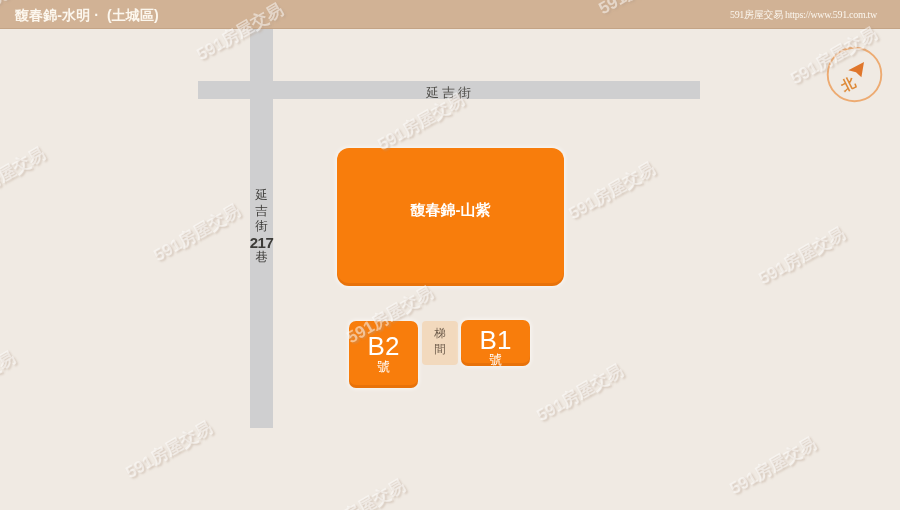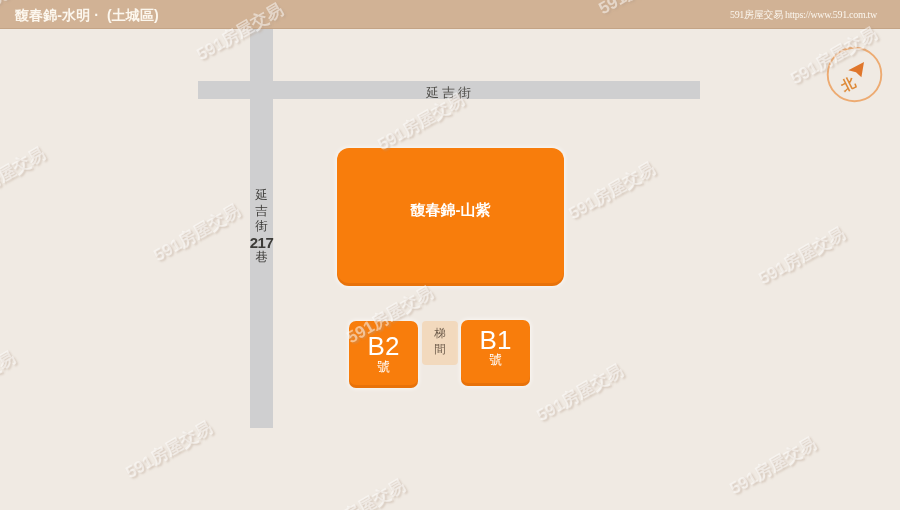--- a/index.html
+++ b/index.html
@@ -10,21 +10,21 @@
 .title{position:absolute;left:15px;top:0;height:29px;line-height:30px;font-size:14px;font-weight:bold;color:#fcf7ee;letter-spacing:.1px}
 .attrib{position:absolute;right:23px;top:0;height:29px;line-height:30px;font-family:"Liberation Serif",serif;font-size:10px;font-weight:normal;color:#fbf6ee;letter-spacing:-.3px}
 .hroad{position:absolute;left:198px;top:81px;width:502px;height:18px;background:#cfcfd0}
 .vroad{position:absolute;left:250px;top:29px;width:23px;height:399px;background:#cfcfd0}
 .hlabel{position:absolute;left:400px;top:84px;width:100px;text-align:center;font-size:13px;color:#4c4b47;letter-spacing:3px}
 .vlabel{position:absolute;left:250px;top:188px;width:23px;display:flex;flex-direction:column;align-items:center;font-size:12.5px;line-height:15.5px;color:#3c3b38}
 .vlabel b{font-size:15px;letter-spacing:-.5px}
 .bldg{position:absolute;background:#f87d0c;color:#fff;box-shadow:inset 0 -3px 0 rgba(150,60,0,.16),0 0 4px 1px rgba(255,255,255,.65)}
 .main{left:337px;top:148px;width:227px;height:138px;border-radius:12px;display:flex;align-items:center;justify-content:center;padding-bottom:13px;font-size:15px;font-weight:bold;letter-spacing:0}
 .b2{left:349px;top:321px;width:69px;height:67px;border-radius:7px;text-align:center}
-.b1{left:461px;top:320px;width:69px;height:66px;border-radius:7px;text-align:center}
+.b1{left:461px;top:320px;width:69px;height:46px;border-radius:7px;text-align:center}
 .bnum{font-size:26px;font-weight:normal;line-height:24px}
 .bhao{font-size:13px;line-height:13px}
 .b2 .bnum{margin-top:13px}
 .b2 .bhao{margin-top:2px}
 .b1 .bnum{margin-top:8px}
 .b1 .bhao{margin-top:1px}
 .stair{position:absolute;left:422px;top:321px;width:36px;height:44px;border-radius:4px;background:#f2d9bd;text-align:center;font-size:11.5px;line-height:15.5px;color:#6d5c4b;padding-top:5px}
 .compass{position:absolute;left:824px;top:45px;width:61px;height:61px}
 .wm{position:absolute;left:0;top:0;width:900px;height:510px;pointer-events:none}
 .wm span{position:absolute;font-size:17px;font-weight:bold;white-space:nowrap;color:rgba(255,255,255,.5);text-shadow:1px 2px 2px rgba(180,158,138,.42);transform:translate(-50%,-50%) rotate(-30deg)}

